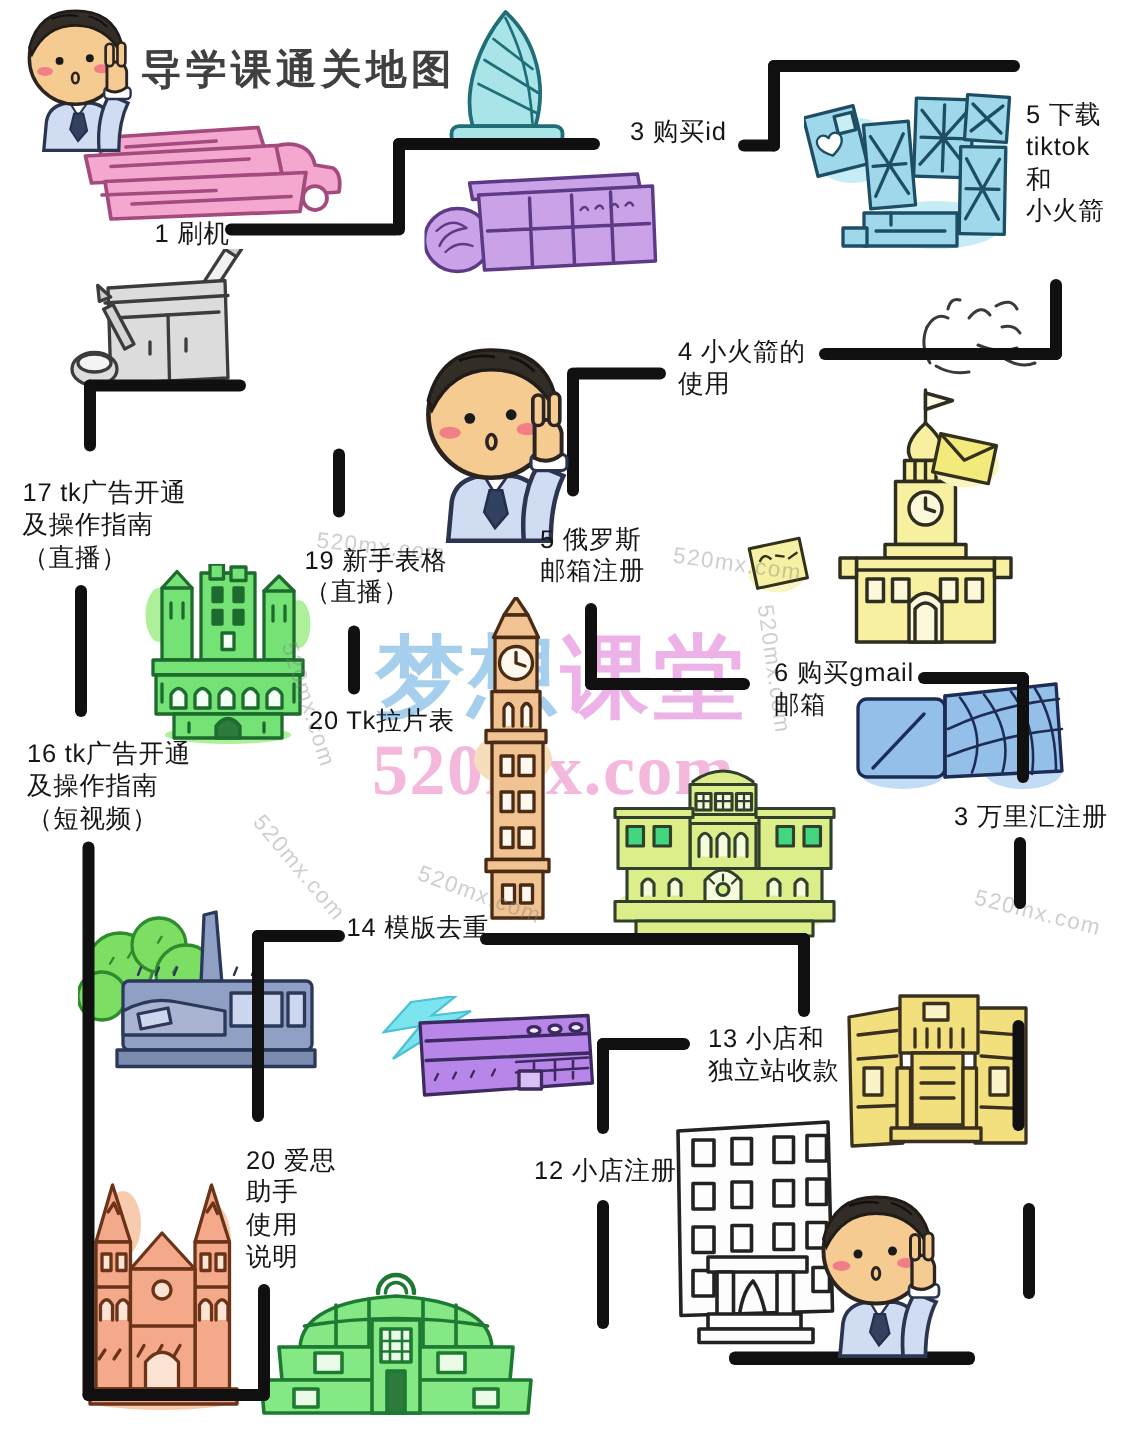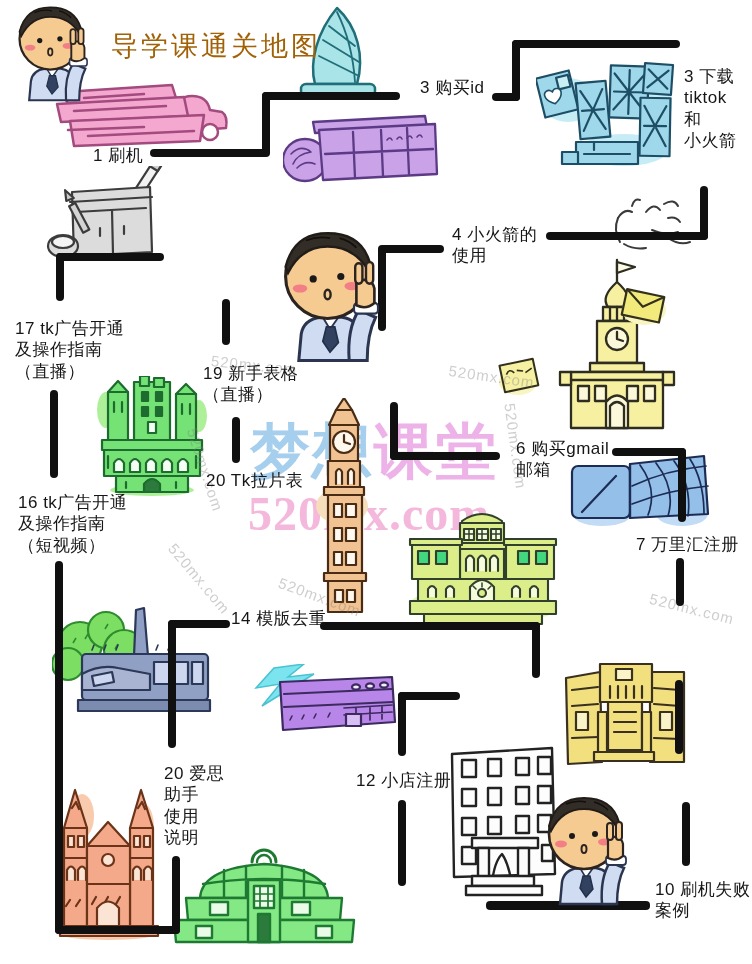--- a/index.html
+++ b/index.html
@@ -1,19 +1,19 @@
 <!DOCTYPE html>
 <html><head>
 <meta charset="utf-8">
 <style>
   html,body{margin:0;padding:0;background:#ffffff;}
   #canvas{position:relative;width:752px;height:964px;background:#ffffff;overflow:hidden;
           font-family:"Liberation Sans","DejaVu Sans",sans-serif;}
-  .title{position:absolute;left:94px;top:28px;font-size:27px;font-weight:normal;color:#a16207;
-         letter-spacing:3px;z-index:6;margin-left:17px;}
+  .title{position:absolute;left:94px;top:28px;font-size:27px;font-weight:bold;color:#404040;
+         letter-spacing:3px;z-index:6;}
   .label{position:absolute;font-size:17px;line-height:1.25;color:#161616;white-space:pre-line;
          letter-spacing:0.5px;z-index:6;}
   .line{position:absolute;background:#101010;border-radius:4px;z-index:3;}
   .art{position:absolute;z-index:1;}
   .mascot{position:absolute;z-index:4;}
   .wm-brand{position:absolute;left:250px;top:412px;z-index:0;font-family:"Liberation Serif","DejaVu Serif",serif;
             font-size:60px;font-weight:bold;letter-spacing:2px;white-space:nowrap;}
   .wm-brand .b1{color:rgba(151,199,235,0.85);}
   .wm-brand .b2{color:rgba(232,160,228,0.80);}
   .wm-site{position:absolute;left:248px;top:486px;z-index:0;font-family:"Liberation Serif","DejaVu Serif",serif;
@@ -459,34 +459,36 @@
   <div class="line" style="left:168px;top:620px;width:8px;height:128px"></div>
   <div class="line" style="left:172px;top:856px;width:8px;height:78px"></div>
   <div class="line" style="left:55px;top:926px;width:125px;height:8px"></div>
   <div class="line" style="left:55px;top:561px;width:8px;height:373px"></div>
   <div class="line" style="left:50px;top:390px;width:8px;height:88px"></div>
   <div class="line" style="left:56px;top:253px;width:8px;height:48px"></div>
   <div class="line" style="left:56px;top:253px;width:108px;height:8px"></div>
   <div class="line" style="left:222px;top:299px;width:8px;height:46px"></div>
   <div class="line" style="left:232px;top:417px;width:8px;height:46px"></div>
 
-  <div class="label" style="left:93px;top:145px">1 刷机</div>
+  <div class="label" style="left:103px;top:145px">1 刷机</div>
   <div class="label" style="left:420px;top:77px">3 购买id</div>
-  <div class="label" style="left:684px;top:66px">3 下载
+  <div class="label" style="left:684px;top:66px">5 下载
 tiktok
 和
 小火箭</div>
   <div class="label" style="left:452px;top:224px">4 小火箭的
 使用</div>
+  <div class="label" style="left:360px;top:349px">5 俄罗斯
+邮箱注册</div>
   <div class="label" style="left:516px;top:438px">6 购买gmail
 邮箱</div>
-  <div class="label" style="left:636px;top:534px">7 万里汇注册</div>
-  <div class="label" style="left:655px;top:879px">10 刷机失败
-案例</div>
+  <div class="label" style="left:636px;top:534px">3 万里汇注册</div>
   <div class="label" style="left:356px;top:770px">12 小店注册</div>
+  <div class="label" style="left:472px;top:682px">13 小店和
+独立站收款</div>
   <div class="label" style="left:231px;top:608px">14 模版去重</div>
   <div class="label" style="left:164px;top:763px">20 爱思
 助手
 使用
 说明</div>
   <div class="label" style="left:18px;top:492px">16 tk广告开通
 及操作指南
 （短视频）</div>
   <div class="label" style="left:15px;top:318px">17 tk广告开通
 及操作指南

